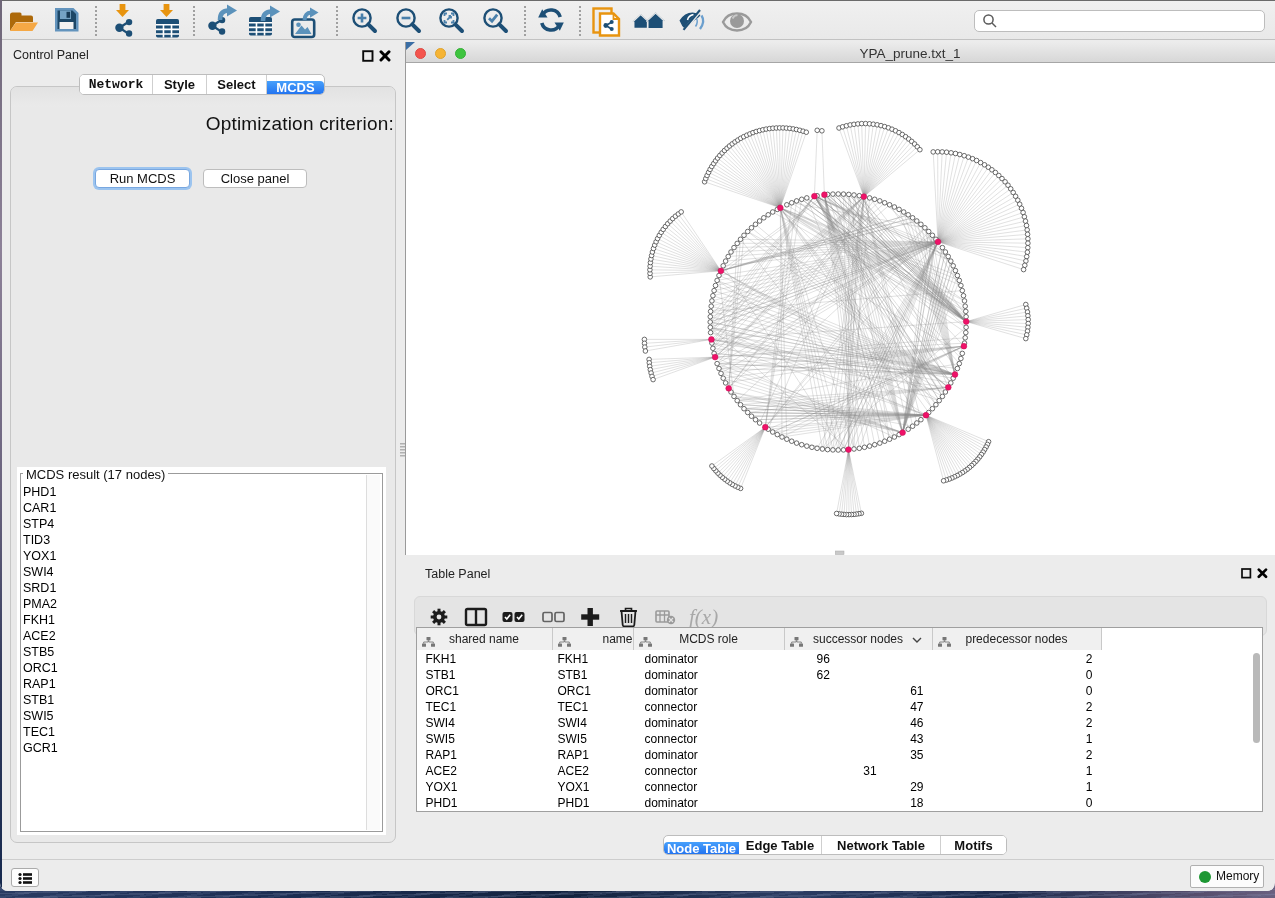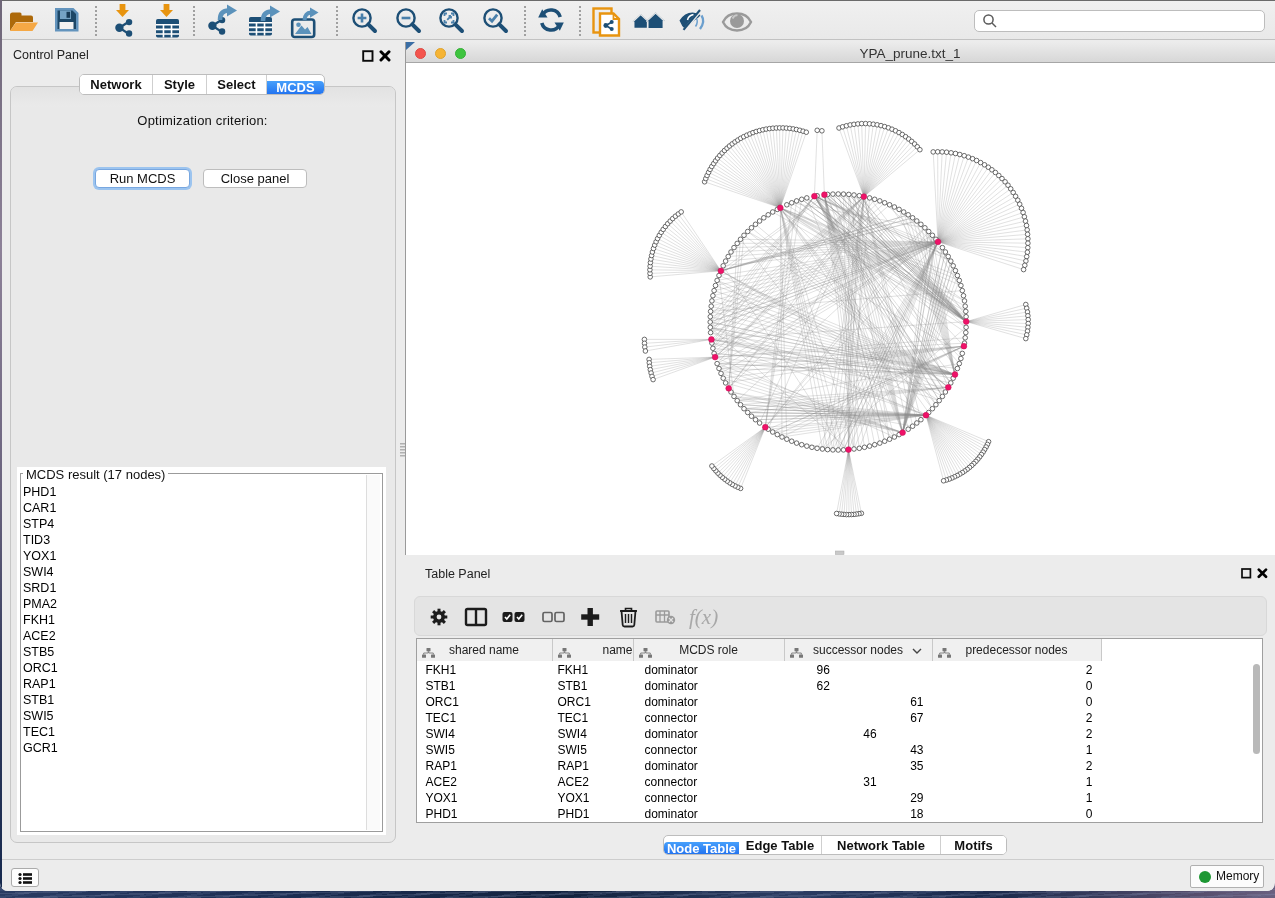--- a/index.html
+++ b/index.html
@@ -23,42 +23,42 @@
   #ctitle { left:13px; top:48px; font-size:12.5px; color:#222; }
   .wbtn { position:absolute; color:#222; font-size:12px; }
   #cp-inner { left:10px; top:86px; width:386px; height:757px; background:#e9e9e9; border:1px solid #c6c6c6; border-radius:7px; }
   #cp-band { left:11px; top:87px; width:384px; height:20px; background:linear-gradient(#e2e2e2,#eaeaea); border-radius:6px 6px 0 0; }
   
   .seg { position:absolute; display:flex; background:#fff; border:1px solid #bdbdbd; border-radius:5px; overflow:hidden; }
   .seg .s { font-size:13px; font-weight:bold; color:#111; display:flex; align-items:center; justify-content:center; border-right:1px solid #cfcfcf; background:#fff; }
   .seg .s:last-child { border-right:none; }
   .seg .sel { background:linear-gradient(#47a0fb,#2374f0); color:#fff; border-right:none;margin-top:6px; }
   #tabs1 { left:79px; top:73.5px; height:21px; }
-  #optlab { left:11px; top:113px; width:383px; text-align:center; font-size:13px; letter-spacing:0.2px; color:#111; }
+  #optlab { left:11px; top:113px; width:383px; text-align:right; font-size:19px; letter-spacing:0.2px; color:#111; }
   #combo { left:45px; top:136px; width:312px; height:20px; background:#fff; border:1px solid #b5b5b5; border-radius:4px; font-size:13px; letter-spacing:0.3px; color:#111; line-height:18px; padding-left:12px; }
   #combo .cap { position:absolute; right:-1px; top:-1px; width:17px; height:21px; border-radius:4.5px; background:linear-gradient(#4794f6,#1d6bf3); }
   .btn { position:absolute; height:19px; background:#fff; border:1px solid #bdbdbd; border-radius:4px; font-size:13px; color:#111; text-align:center; line-height:17px; }
   #runbtn { left:95px; top:168.5px; width:95px; box-shadow:0 0 0 2px #9cc4ef; border-color:#78a7e0; }
   #closebtn { left:203px; top:168.5px; width:104px; }
   
   #mcdsbox { left:17px; top:467px; width:369px; height:368px; background:#fff; }
   #mcdsfs { left:20px; top:473px; width:363px; height:359px; border:1px solid #9b9b9b; }
   #mcdsleg { left:23px; top:467px; background:#fff; padding:0 3px; font-size:13px; color:#111; }
   #mcdslist { left:23px; top:484px; font-size:12.5px; color:#000; line-height:16px; }
   #mcdsscroll { left:366px; top:475px; width:14px; height:355px; background:#fafafa; border-left:1px solid #ddd; }
   
   #netwin { left:405px; top:42px; width:870px; height:513px; background:#fff; border-left:1px solid #9a9a9a; }
   #nettitle { left:0; top:0; width:100%; height:21px; background:linear-gradient(#ececec,#d7d7d7); border-bottom:1px solid #a6a6a6; }
   .tl { position:absolute; top:5.5px; width:11px; height:11px; border-radius:50%; }
   #netname { left:0; top:3.5px; width:1008px; text-align:center; font-size:13.5px; color:#333; }
   
   #tpanel { left:405px; top:557px; width:870px; height:303px; }
   #ttitle { left:20px; top:10px; font-size:12.5px; color:#222; }
   #ttoolbar { left:8.5px; top:39px; width:853px; height:40px; background:#e4e4e4; border:1px solid #d8d8d8; border-radius:6px; }
-  #tbl { left:10.5px; top:81px; width:847px; height:185px; background:#fff; border:1px solid #9f9f9f; }
+  #tbl { left:10.5px; top:70px; width:847px; height:185px; background:#fff; border:1px solid #9f9f9f; }
   #thead { left:0; top:0; width:685px; height:22px; background:#f0f0f0; border-bottom:1px solid #c9c9c9; }
   .th { position:absolute; top:0; height:22px; border-right:1px solid #c9c9c9; font-size:12px; color:#222; text-align:center; line-height:22px; background:#f0f0f0; }
   .row { position:absolute; font-size:12px; color:#000; height:16px; line-height:16px; }
   #tthumb { left:836px; top:25px; width:7px; height:90px; background:#b9b9b9; border-radius:4px; }
   #tabs2 { left:258px; top:278px; height:20px; }
   
   #statusbar { left:0; top:859px; width:1273.5px; height:32px; border-top:1px solid #cdcdcd; background:#ececec; }
   #listbtn { left:11px; top:868px; width:28px; height:19px; background:#fdfdfd; border:1px solid #ababab; border-radius:3px; }
   #membtn { left:1190px; top:865px; width:74px; height:23px; background:#fcfcfc; border:1px solid #b0b0b0; border-radius:2px; font-size:12px; color:#111; line-height:21px; text-align:left; padding-left:25px; }
   #memdot { position:absolute; left:8px; top:5px; width:12px; height:12px; border-radius:50%; background:#1d9733; }
@@ -218,21 +218,21 @@
   <div class="abs" id="ctitle">Control Panel</div>
   <div class="wbtn" style="left:361.5px;top:50px;"><svg width="12" height="12">
         <rect x="1.2" y="1.2" width="9.3" height="9.6" fill="none" stroke="#0b0b0b" stroke-width="1.9"></rect>
       </svg></div>
   <div class="wbtn" style="left:378.5px;top:50px;"><svg width="12" height="12">
         <path d="M2 1.8L10 10M10 1.8L2 10" stroke="#000" stroke-width="3" stroke-linecap="round"></path>
       </svg></div>
   <div class="abs" id="cp-inner"></div>
   <div class="abs" id="cp-band"></div>
   <div class="seg abs" id="tabs1">
-    <div class="s" style="width:73px;">Network</div>
+    <div class="s" style="width:73px;font-family:Liberation Mono, monospace;">Network</div>
     <div class="s" style="width:54px;">Style</div>
     <div class="s" style="width:60px;">Select</div>
     <div class="s sel" style="width:57px;border-radius:0 4px 4px 0;">MCDS</div>
   </div>
   <div class="abs" id="optlab">Optimization criterion:</div>
   <div class="btn" id="runbtn">Run MCDS</div>
   <div class="btn" id="closebtn">Close panel</div>
   <div class="abs" id="mcdsbox"></div>
   <div class="abs" id="mcdsfs"></div>
   <div class="abs" id="mcdsleg">MCDS result (17 nodes)</div>
@@ -722,26 +722,26 @@
         <div class="row" style="left:400px;top:39px;width:107px;text-align:left;">62</div>
         <div class="row" style="left:570px;top:39px;width:106px;text-align:right;">0</div>
         <div class="row" style="left:9px;top:55px;width:120px;">ORC1</div>
         <div class="row" style="left:141px;top:55px;">ORC1</div>
         <div class="row" style="left:228px;top:55px;">dominator</div>
         <div class="row" style="left:400px;top:55px;width:107px;text-align:right;">61</div>
         <div class="row" style="left:570px;top:55px;width:106px;text-align:right;">0</div>
         <div class="row" style="left:9px;top:71px;width:120px;">TEC1</div>
         <div class="row" style="left:141px;top:71px;">TEC1</div>
         <div class="row" style="left:228px;top:71px;">connector</div>
-        <div class="row" style="left:400px;top:71px;width:107px;text-align:right;">67</div>
+        <div class="row" style="left:400px;top:71px;width:107px;text-align:right;">47</div>
         <div class="row" style="left:570px;top:71px;width:106px;text-align:right;">2</div>
         <div class="row" style="left:9px;top:87px;width:120px;">SWI4</div>
         <div class="row" style="left:141px;top:87px;">SWI4</div>
         <div class="row" style="left:228px;top:87px;">dominator</div>
-        <div class="row" style="left:400px;top:87px;width:107px;text-align:center;">46</div>
+        <div class="row" style="left:400px;top:87px;width:107px;text-align:right;">46</div>
         <div class="row" style="left:570px;top:87px;width:106px;text-align:right;">2</div>
         <div class="row" style="left:9px;top:103px;width:120px;">SWI5</div>
         <div class="row" style="left:141px;top:103px;">SWI5</div>
         <div class="row" style="left:228px;top:103px;">connector</div>
         <div class="row" style="left:400px;top:103px;width:107px;text-align:right;">43</div>
         <div class="row" style="left:570px;top:103px;width:106px;text-align:right;">1</div>
         <div class="row" style="left:9px;top:119px;width:120px;">RAP1</div>
         <div class="row" style="left:141px;top:119px;">RAP1</div>
         <div class="row" style="left:228px;top:119px;">dominator</div>
         <div class="row" style="left:400px;top:119px;width:107px;text-align:right;">35</div>

